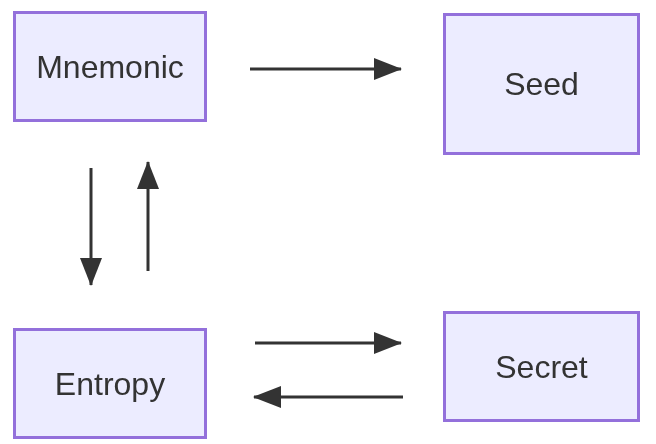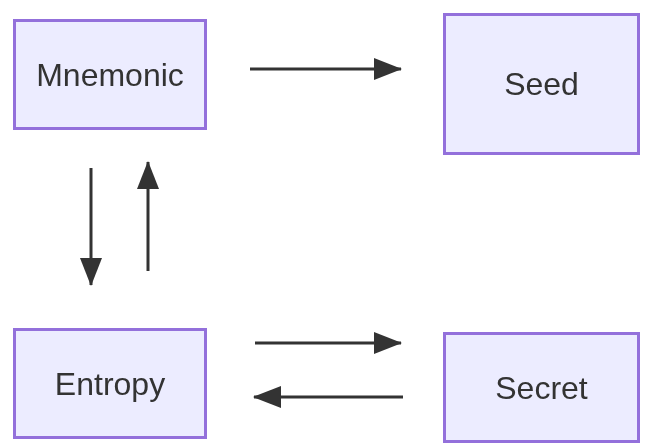--- a/index.html
+++ b/index.html
@@ -34,24 +34,24 @@
     box-sizing: border-box;
     background: var(--node-fill, #ECECFF);
     border: 3px solid var(--node-border, #9370DB);
     color: var(--text, #333333);
     display: flex;
     align-items: center;
     justify-content: center;
     font-size: 32px;
     line-height: 1;
   }
-  .node-mnemonic { left: 13px;  top: 19px;  width: 194px; height: 111px; }
+  .node-mnemonic { left: 13px;  top: 11px;  width: 194px; height: 111px; }
   .node-seed     { left: 443px; top: 13px;  width: 197px; height: 142px; }
   .node-entropy  { left: 13px;  top: 328px; width: 194px; height: 111px; text-align: right; }
-  .node-secret   { left: 443px; top: 332px; width: 197px; height: 111px; }
+  .node-secret   { left: 443px; top: 311px; width: 197px; height: 111px; }
 </style>
 </head>
 <body>
 
 <div class="canvas">
 
   <svg class="edges" width="656" height="444" viewBox="0 0 656 444" xmlns="http://www.w3.org/2000/svg">
     <defs>
       <marker id="arrowhead" markerUnits="userSpaceOnUse" markerWidth="30" markerHeight="24" refX="27" refY="11" orient="auto">
         <path d="M0,0 L28,11 L0,22 Z"></path>

